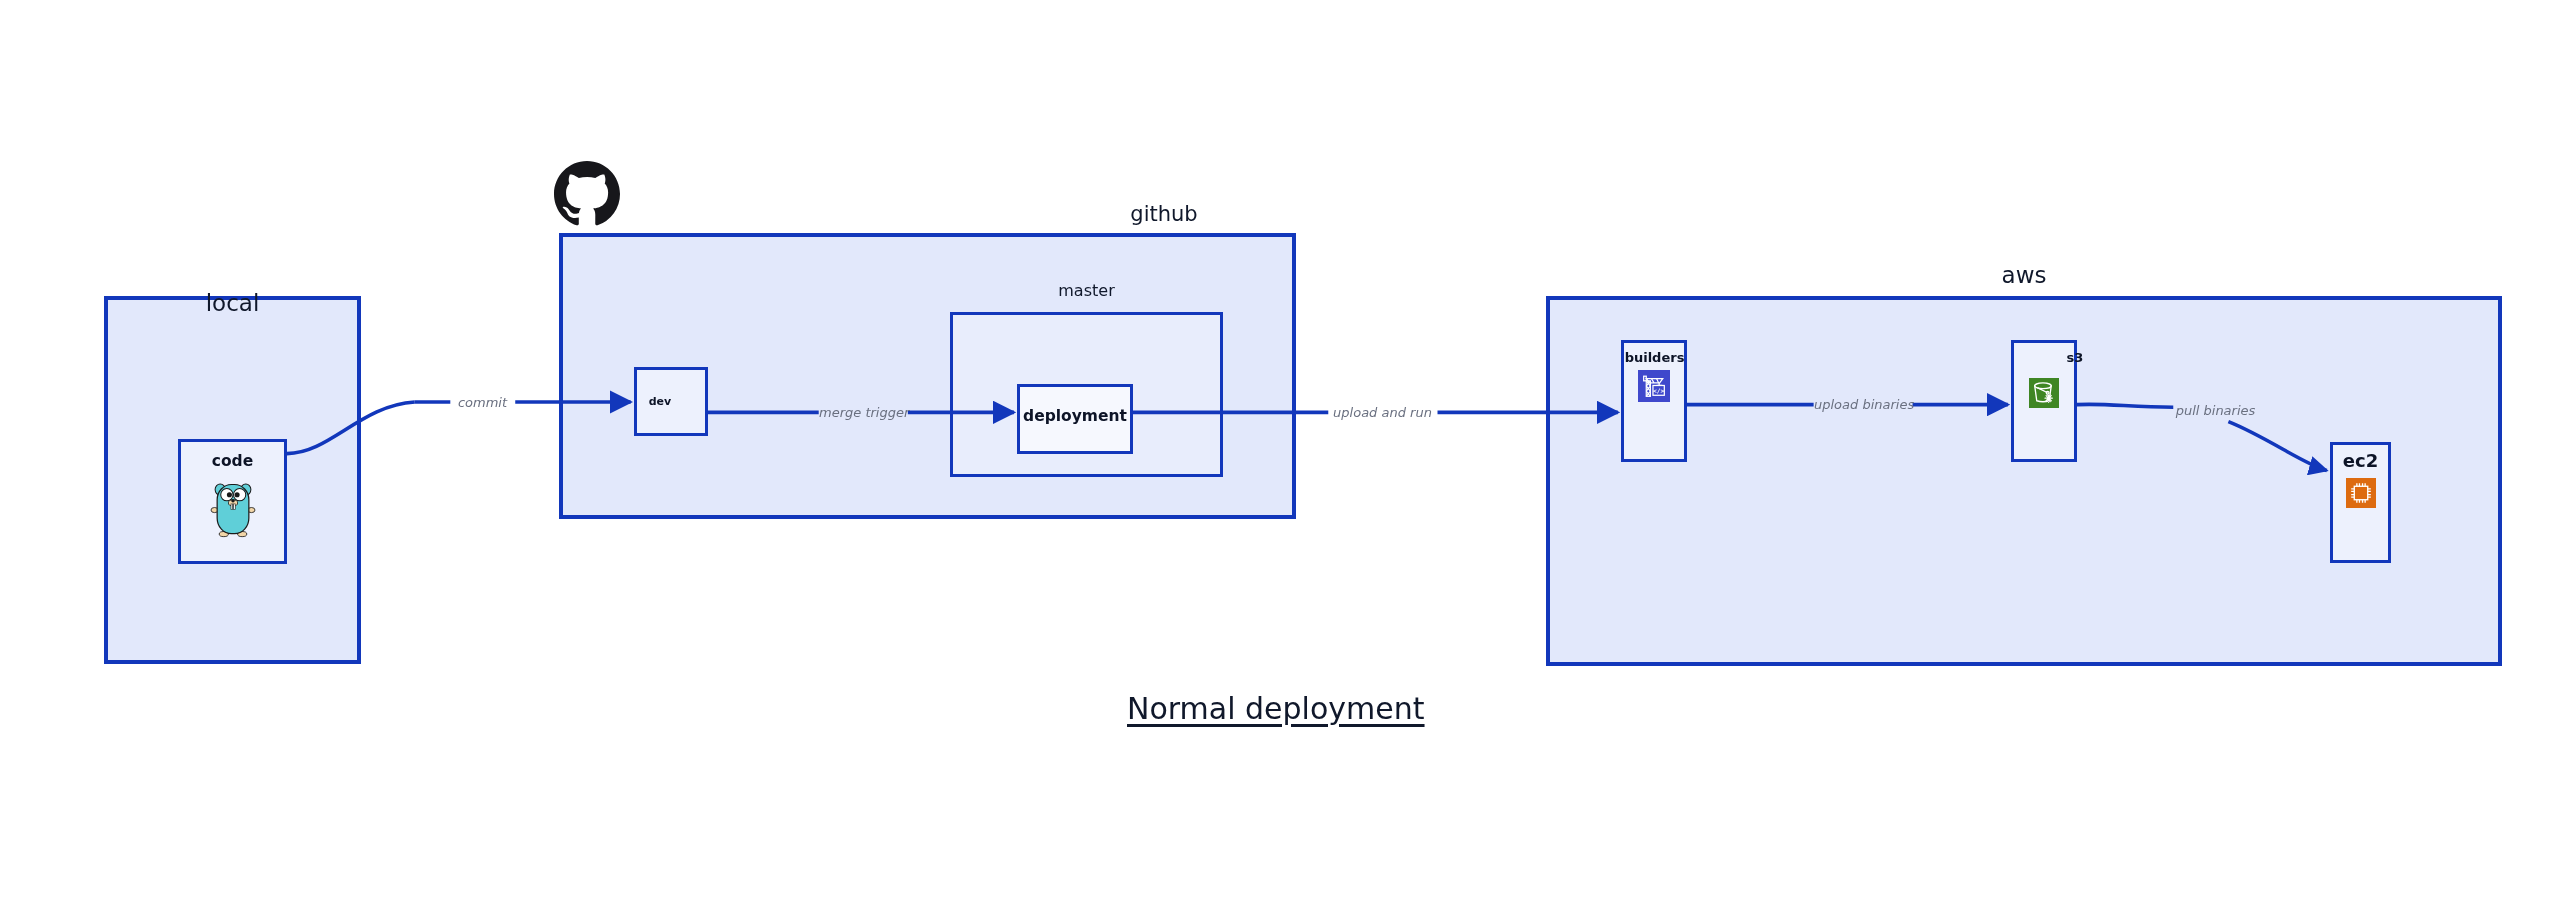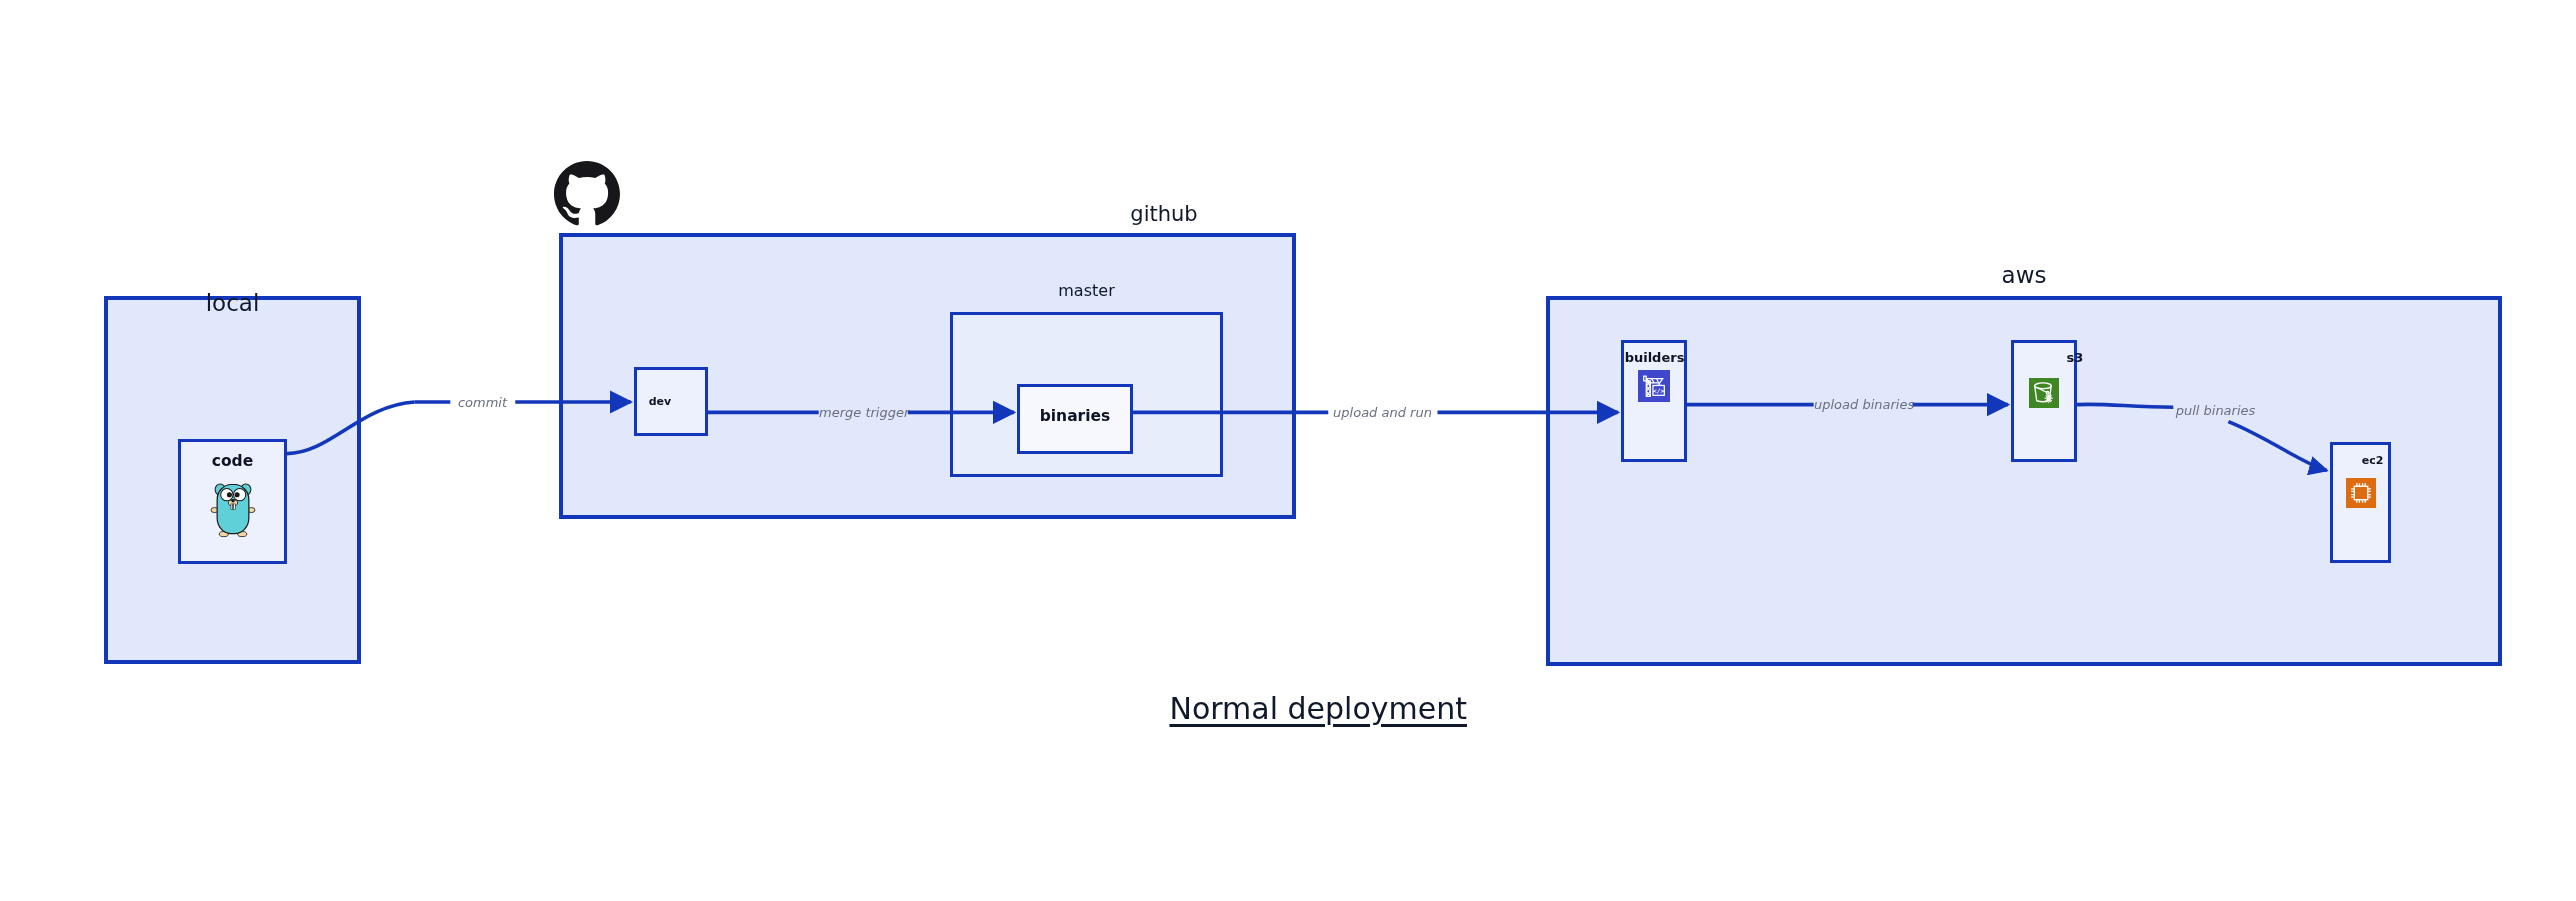--- a/index.html
+++ b/index.html
@@ -117,21 +117,21 @@
     </svg>
   </div>
 
   <div class="node" style="left:634px;top:367px;width:74px;height:69px;"></div>
   <div class="node-label" style="left:634px;top:393px;width:52px;font-size:11px;line-height:17.5px;">dev</div>
 
   <div class="group master" style="left:950px;top:312px;width:273px;height:165px;"></div>
   <div class="group-title" style="left:950px;top:276px;width:273px;font-size:16px;line-height:29px;">master</div>
 
   <div class="node white" style="left:1017px;top:384px;width:116px;height:70px;"></div>
-  <div class="node-label" style="left:1017px;top:408px;width:116px;font-size:15.5px;line-height:17.5px;">binaries</div>
+  <div class="node-label" style="left:1017px;top:408px;width:116px;font-size:15.5px;line-height:17.5px;">deployment</div>
 
   <div class="group" style="left:1546px;top:296px;width:956px;height:370px;"></div>
   <div class="group-title" style="left:1546px;top:261px;width:956px;font-size:23px;line-height:29px;">aws</div>
 
   <div class="node" style="left:1621px;top:340px;width:66px;height:122px;"></div>
   <div class="node-label" style="left:1611px;top:350px;width:87px;font-size:13px;line-height:15.5px;">builders</div>
   <div class="icon-wrap" style="left:1621px;top:370px;width:66px;">
     <svg width="32" height="32" viewBox="0 0 62 62" aria-hidden="true">
       <rect x="0" y="0" width="62" height="62" fill="#3f48cc"></rect>
       <g fill="none" stroke="#ffffff" stroke-width="2.4">
@@ -161,21 +161,21 @@
         <circle cx="36" cy="28.5" r="2.6"></circle>
       </g>
       <g stroke="#ffffff" stroke-width="2.4" stroke-linecap="round">
         <path d="M38 31 V47 M31 39 H45 M33 34 L43 44 M43 34 L33 44"></path>
         <path d="M35 32.5 L38 34.5 L41 32.5 M35 45.5 L38 43.5 L41 45.5"></path>
       </g>
     </svg>
   </div>
 
   <div class="node" style="left:2330px;top:442px;width:61px;height:121px;"></div>
-  <div class="node-label" style="left:2330px;top:453px;width:61px;font-size:11px;line-height:15.5px;margin-left:12px;">ec2</div>
+  <div class="node-label" style="left:2330px;top:453px;width:61px;font-size:18px;line-height:15.5px;">ec2</div>
   <div class="icon-wrap" style="left:2330px;top:478px;width:61px;">
     <svg width="30" height="30" viewBox="0 0 58 58" aria-hidden="true">
       <rect x="0" y="0" width="58" height="58" fill="#dd6b10"></rect>
       <g fill="none" stroke="#ffffff" stroke-width="2.6">
         <rect x="16" y="16" width="26" height="26"></rect>
         <path d="M21 16 V10 M26 16 V10 M32 16 V10 M37 16 V10"></path>
         <path d="M21 42 V48 M26 42 V48 M32 42 V48 M37 42 V48"></path>
         <path d="M16 21 H10 M16 26 H10 M16 32 H10 M16 37 H10"></path>
         <path d="M42 21 H48 M42 26 H48 M42 32 H48 M42 37 H48"></path>
       </g>
@@ -222,16 +222,16 @@
   <div class="edge-label" style="left:450px;top:391px;width:65px;font-size:13px;line-height:23px;">commit</div>
 
   <div class="edge-label" style="left:819px;top:401px;width:89px;font-size:13px;line-height:23px;">merge trigger</div>
 
   <div class="edge-label" style="left:1328px;top:401px;width:109px;font-size:13px;line-height:23px;">upload and run</div>
 
   <div class="edge-label" style="left:1814px;top:393px;width:99px;font-size:13px;line-height:23px;">upload binaries</div>
 
   <div class="edge-label" style="left:2173px;top:399px;width:85px;font-size:13px;line-height:23px;">pull binaries</div>
 
-  <div id="caption" style="left:1127px;top:690px;width:340px;font-size:30px;line-height:37px;text-align:right;">Normal deployment</div>
+  <div id="caption" style="left:1127px;top:690px;width:340px;font-size:30px;line-height:37px;text-align:left;">Normal deployment</div>
 
 </div>
 
 
 </body></html>

